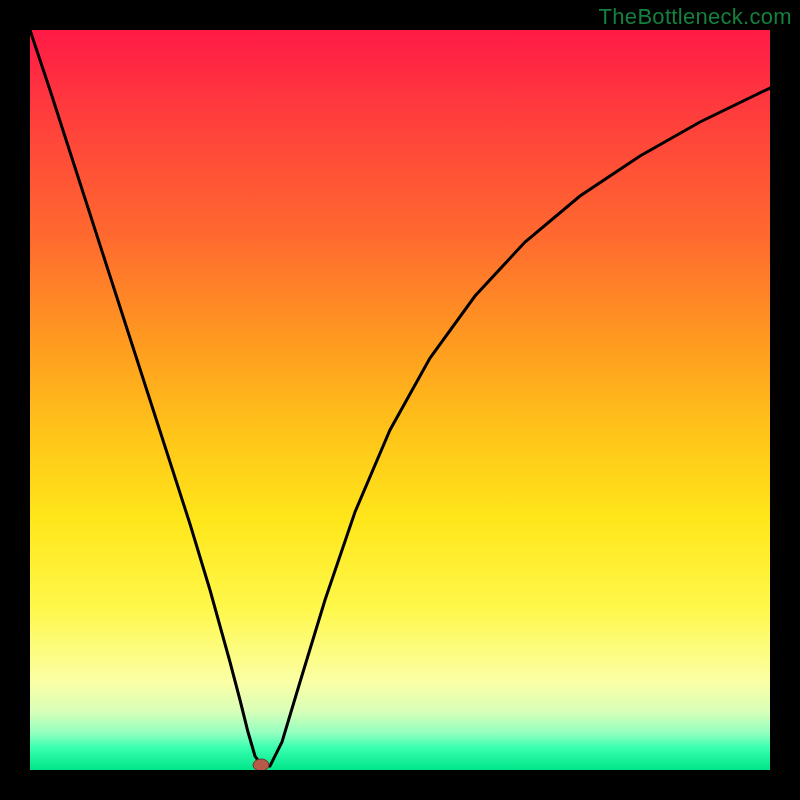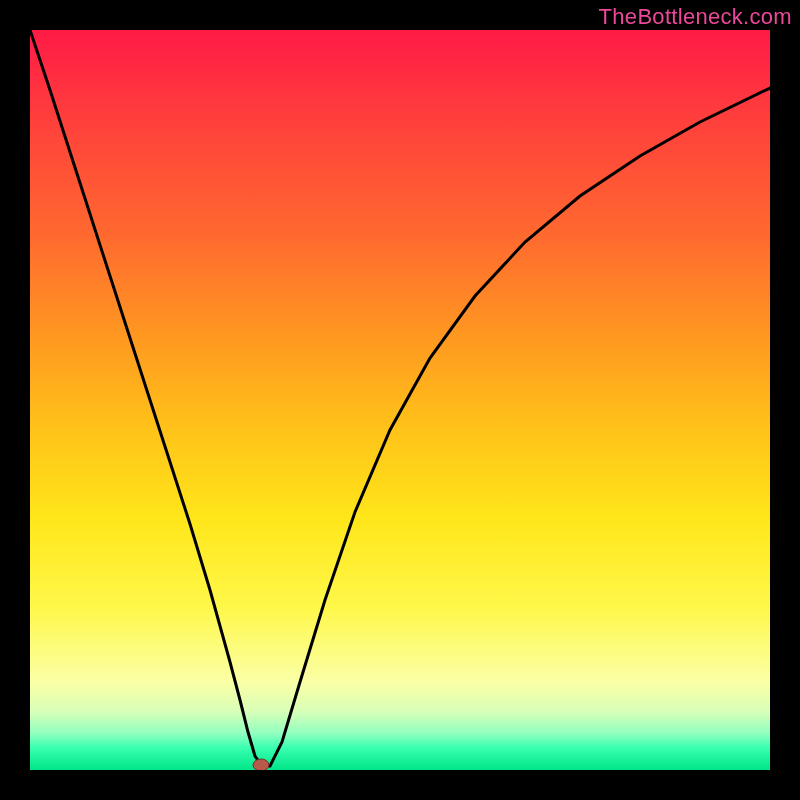--- a/index.html
+++ b/index.html
@@ -44,21 +44,21 @@
       #39ffb0 97%,
       #00e588 100%
     );
   }
   .watermark {
     position: absolute;
     top: 4px;
     right: 8px;
     font-family: Arial, Helvetica, sans-serif;
     font-size: 22px;
-    color: #ec4899;
+    color: #15803d;
     letter-spacing: 0.3px;
     user-select: none;
   }
   svg.curve {
     position: absolute;
     left: 0; top: 0;
     width: 740px;
     height: 740px;
   }
 </style>

